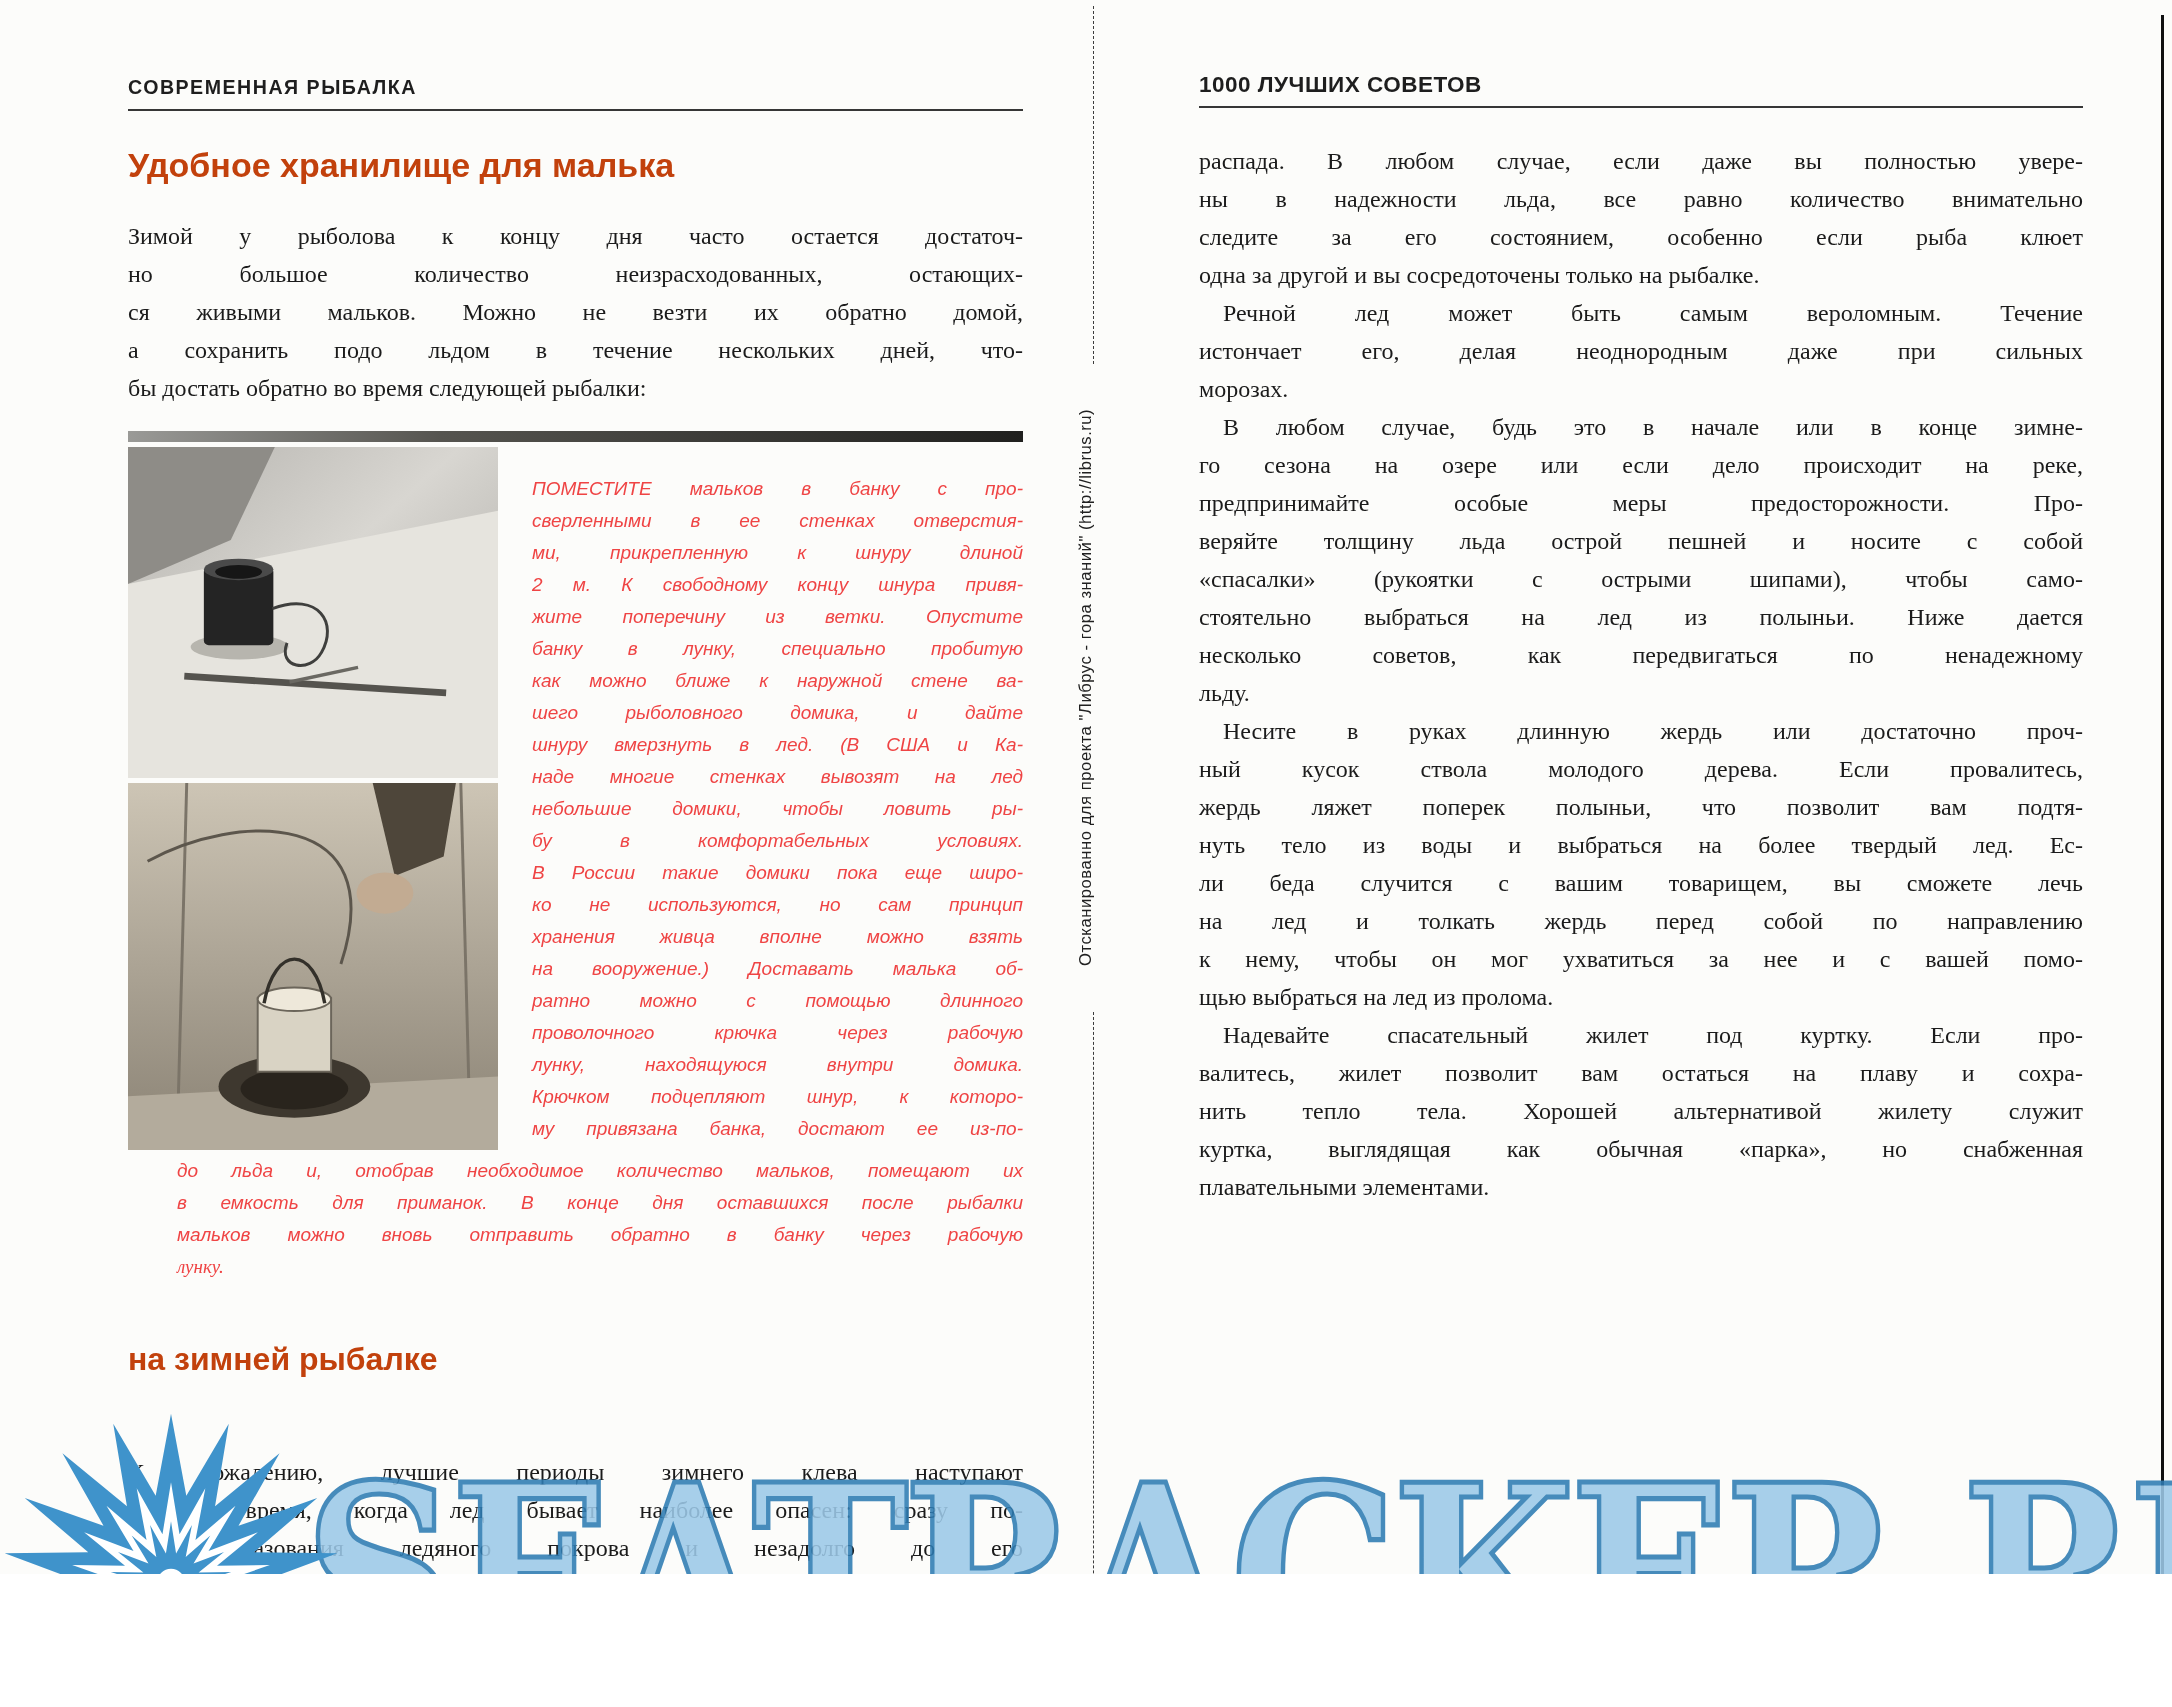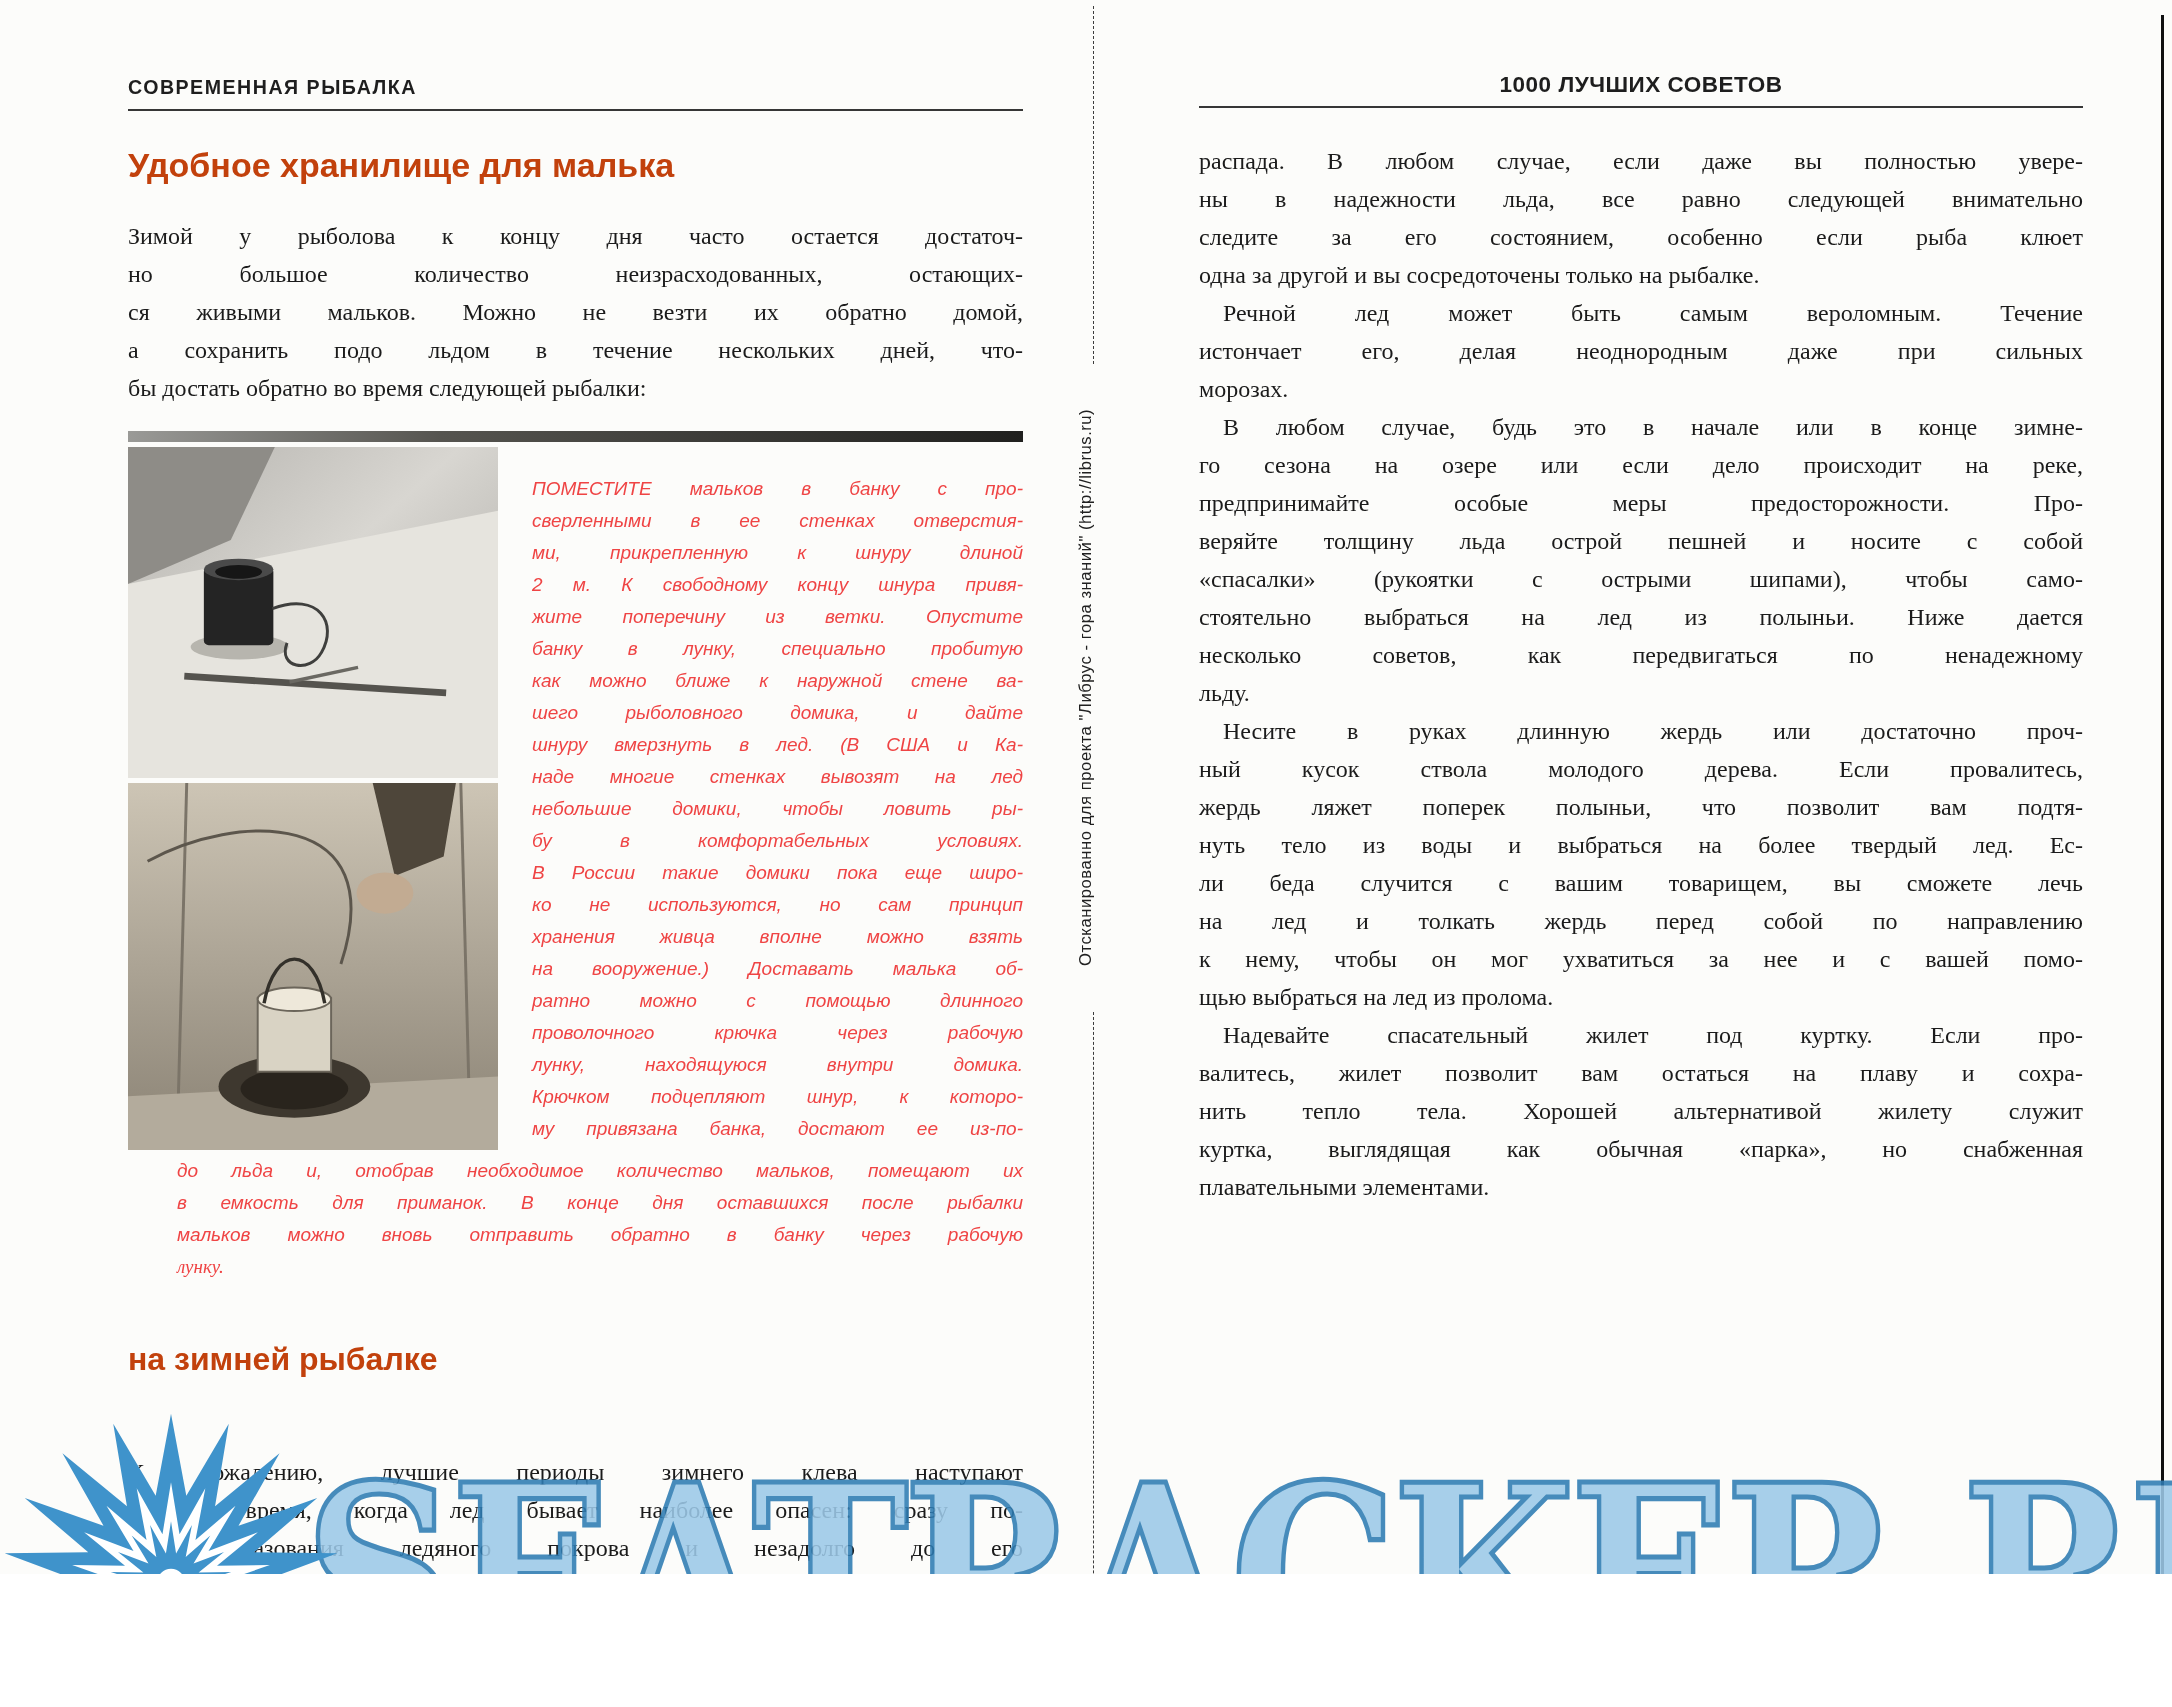--- a/index.html
+++ b/index.html
@@ -147,27 +147,27 @@
       <div class="line">в то время, когда лед бывает наиболее опасен: сразу по-</div>
       <div class="line">сле образования ледяного покрова и незадолго до его</div>
     </div>
 
   <div class="abs pagenum" style="left:128px; top:1616px; width:895px;">40</div>
 
   <div class="abs divider-dash" style="left:1093px; top:5.9px; height:358px;"></div>
   <div class="scan-note">Отсканированно для проекта "Либрус - гора знаний" (http://librus.ru)</div>
   <div class="abs divider-dash" style="left:1093px; top:1012px; height:691px;"></div>
 
-  <div class="abs running-head" style="left:1199px; top:72px; width:884px; font-size:22.5px; letter-spacing:0.5px; text-align:center;">1000 ЛУЧШИХ СОВЕТОВ</div>
+  <div class="abs running-head" style="left:1199px; top:72px; width:884px; font-size:22.5px; letter-spacing:0.5px; text-align:left;">1000 ЛУЧШИХ СОВЕТОВ</div>
   <div class="abs rule" style="left:1199px; top:106px; width:884px;"></div>
 
   <div class="abs serif-body" style="left:1199px; top:142px; width:884px;">
     <div class="para justify relax">
         <div class="line">распада. В любом случае, если даже вы полностью увере-</div>
-        <div class="line">ны в надежности льда, все равно следующей внимательно</div>
+        <div class="line">ны в надежности льда, все равно количество внимательно</div>
         <div class="line">следите за его состоянием, особенно если рыба клюет</div>
         <div class="line">одна за другой и вы сосредоточены только на рыбалке.</div>
       </div>
     <div class="para justify relax">
         <div class="line"> Речной лед может быть самым вероломным. Течение</div>
         <div class="line">истончает его, делая неоднородным даже при сильных</div>
         <div class="line">морозах.</div>
       </div>
     <div class="para justify relax">
         <div class="line"> В любом случае, будь это в начале или в конце зимне-</div>

